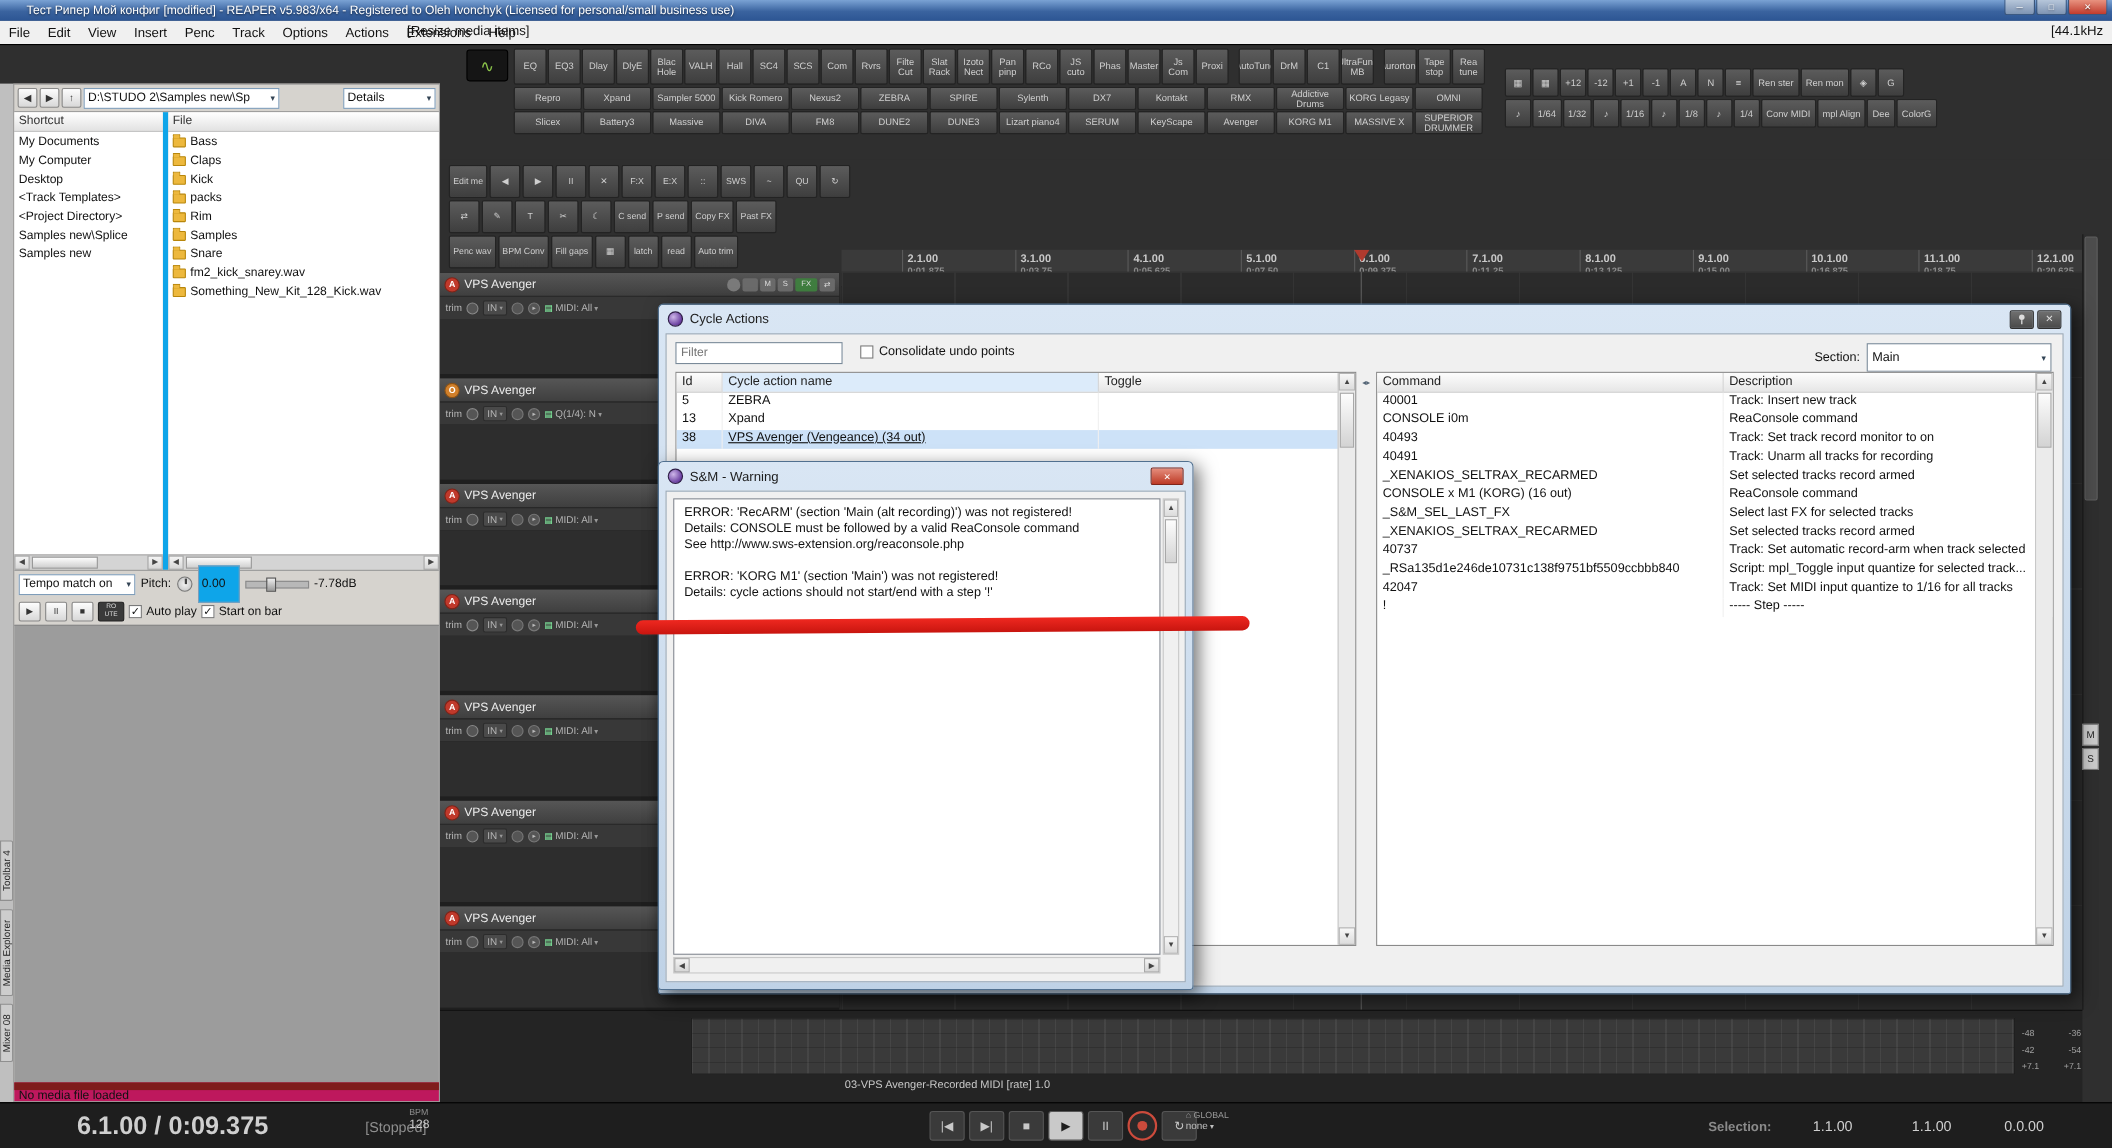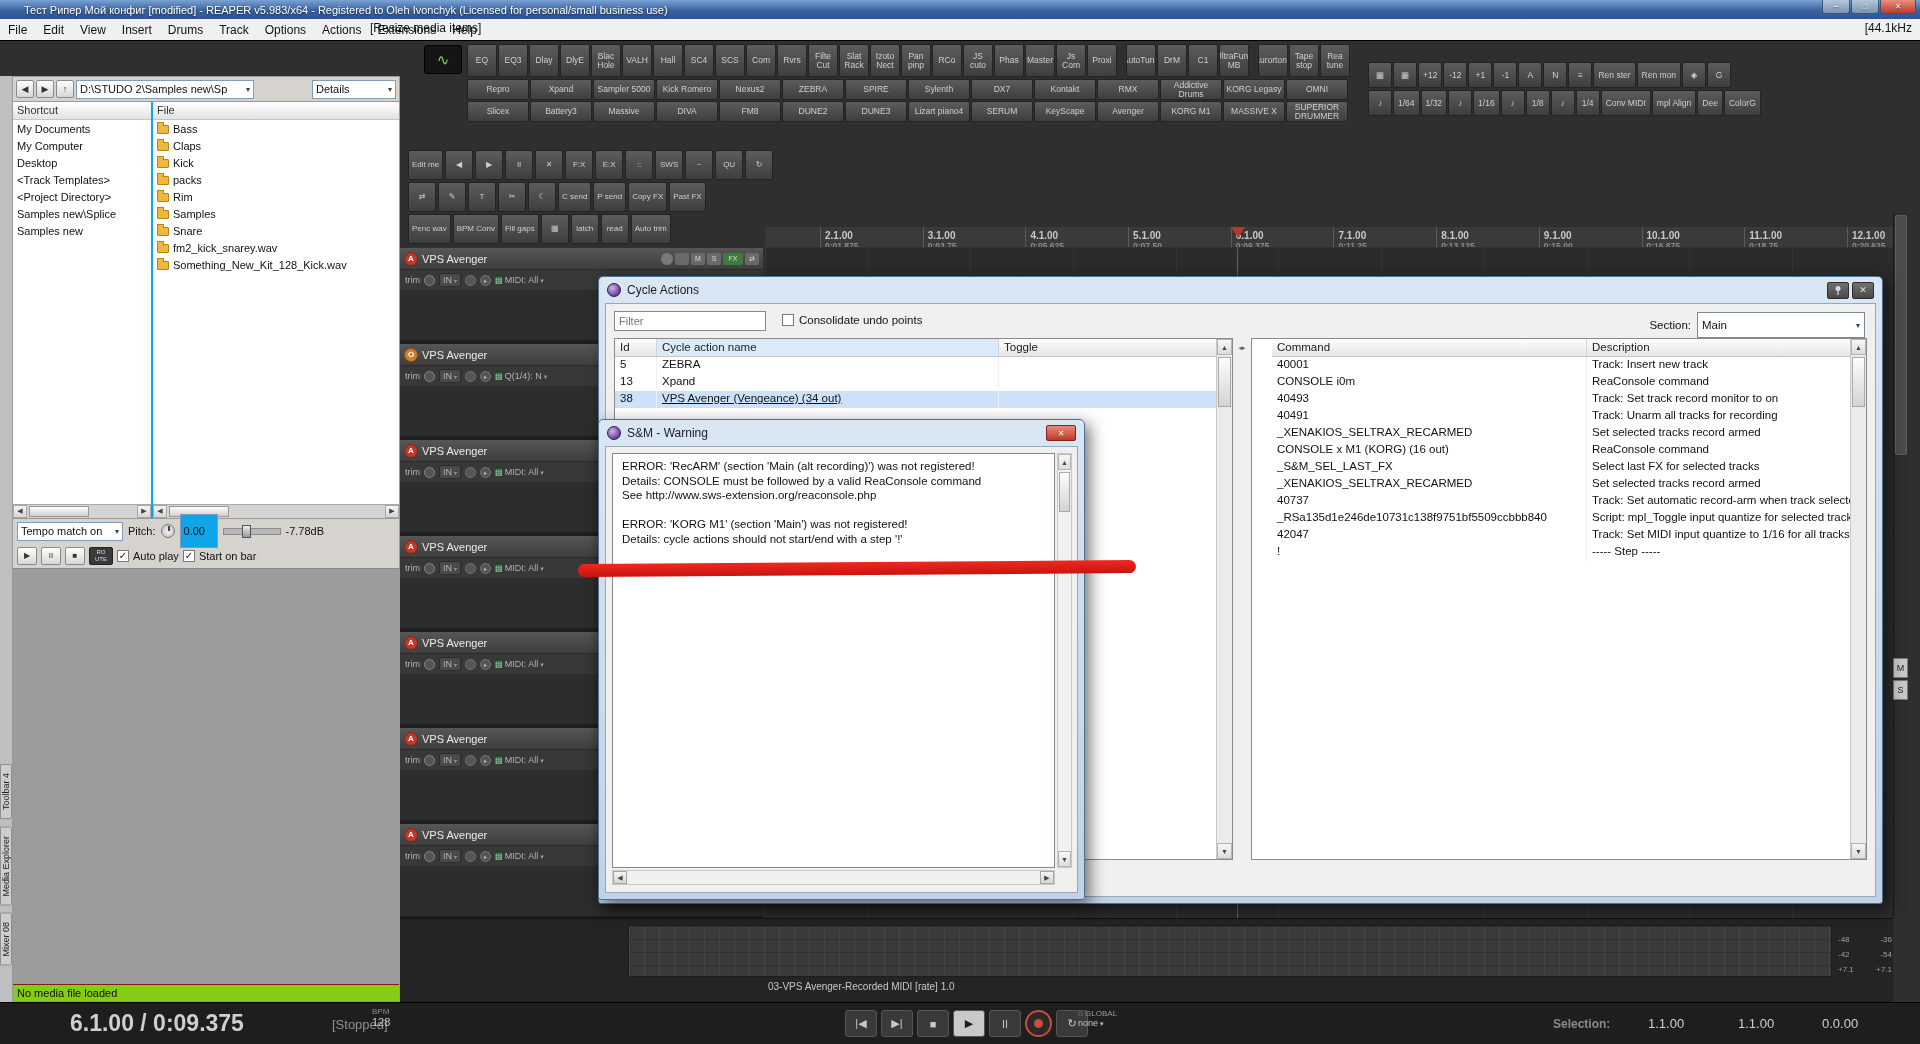--- a/index.html
+++ b/index.html
@@ -49,21 +49,21 @@
   .mx-nav { height:24px; display:flex; align-items:center; gap:2px; padding:2px 3px; }
   .nbtn { width:18px; height:18px; background:linear-gradient(#fdfdfd,#d8d8d8); border:1px solid #8a8a8a;
     border-radius:2px; font-size:9px; color:#333; display:flex; align-items:center; justify-content:center; flex:none; }
   .combo { height:19px; background:#fff; border:1px solid #7f9db9; display:flex; align-items:center;
     padding:0 3px; overflow:hidden; white-space:nowrap; }
   .combo::after { content:"▾"; margin-left:auto; font-size:8px; color:#345; padding-left:4px; }
   .mx-path { width:178px; }
   .mx-details { width:84px; margin-left:auto; }
   .mx-lists { display:flex; flex:1; min-height:0; border-top:1px solid #9a9a9a; }
   .pane { display:flex; flex-direction:column; min-width:0; }
-  .pane.shortcut { width:140px; border-right:2px solid #0ea5e9; }
+  .pane.shortcut { width:140px; border-right:5px solid #0ea5e9; }
   .pane.file { flex:1; }
   .pane-header { height:18px; background:linear-gradient(#ffffff,#e2e2e2); border-bottom:1px solid #c5c5c5;
     padding:2px 4px; font-size:11px; color:#333; }
   .pane-list { flex:1; background:#fff; overflow:hidden; }
   .pl-item { height:17px; display:flex; align-items:center; padding:0 4px; gap:4px; white-space:nowrap; }
   .hscroll { height:14px; background:#d4d4d4; border-top:1px solid #aaa; display:flex; align-items:center; }
   .hs-arrow { width:14px; height:13px; background:linear-gradient(#f4f4f4,#d6d6d6); border:1px solid #a8a8a8;
     font-size:7px; color:#444; display:flex; align-items:center; justify-content:center; flex:none; }
   .hs-thumb { width:60px; height:11px; margin-left:2px; background:linear-gradient(#fdfdfd,#cfcfcf); border:1px solid #999; }
   .icon-folder { width:12px; height:9px; background:#edb83d; border:1px solid #b8860b; border-radius:1px;
@@ -81,21 +81,21 @@
     background:linear-gradient(#eee,#999); border:1px solid #555; }
   .mx-trans { height:24px; display:flex; align-items:center; gap:4px; padding:0 4px; }
   .mbtn { width:20px; height:18px; flex:none; font-size:8px; }
   .dkbtn { width:24px; height:18px; background:#3a3a3a; border:1px solid #222; border-radius:2px;
     color:#ddd; font-size:6px; line-height:1.1; display:flex; align-items:center; justify-content:center;
     text-align:center; flex:none; }
   .cb { width:12px; height:12px; background:#fff; border:1px solid #7a7a7a; display:inline-flex;
     align-items:center; justify-content:center; font-size:10px; color:#111; flex:none; }
   .cb.on::after { content:"✓"; }
   .mx-preview { flex:1; background:#9c9c9c; border-top:1px solid #888; }
-  .mx-status { height:17px; background:#84cc16; border-top:1px solid #7f1d1d; display:flex; align-items:center; padding:0 4px; }
+  .mx-status { height:17px; background:#be185d; border-top:7px solid #7f1d1d; display:flex; align-items:center; padding:0 4px; }
 
   
   .ttrow { position:absolute; display:flex; gap:2px; }
   .ttbtn { min-width:28px; height:30px; padding:1px 3px; font-size:8px; flex:none; }
 
   
   .tcp { left:400px; top:248px; width:363px; height:670px; background:#1f1f1f; overflow:hidden; }
   .track { height:92px; margin-bottom:4px; }
   .trk-head { height:22px; background:linear-gradient(#565656,#3f3f3f); border-bottom:1px solid #2a2a2a;
     display:flex; align-items:center; gap:4px; padding:0 4px; }
@@ -192,21 +192,21 @@
   #cycle-dlg { left:598px; top:276px; width:1285px; height:628px; z-index:20; }
   .filter-input { position:absolute; left:8px; top:7px; width:152px; height:20px; border:1px solid #7a8a99;
     font-size:11px; padding:0 4px; font-family:"Liberation Sans",sans-serif; }
   .consol { position:absolute; left:176px; top:10px; display:flex; gap:5px; align-items:center; font-size:11.5px; }
   .section-wrap { position:absolute; right:10px; top:8px; display:flex; gap:6px; align-items:center; font-size:11.5px; }
   .section-combo { width:168px; height:20px; background:#fff; border:1px solid #7a8a99; display:flex;
     align-items:center; padding:12px 4px; }
   .section-combo::after { content:"▾"; margin-left:auto; font-size:8px; color:#345; }
   .acttable { position:absolute; top:34px; bottom:36px; background:#fff; border:1px solid #8a8a8a; overflow:hidden; }
   #lt { left:8px; width:619px; }
-  #rt { left:645px; right:8px;padding-left:20px; }
+  #rt { left:645px; right:8px; }
   .th { display:grid; height:18px; background:linear-gradient(#fdfdfd,#e6e6e6); border-bottom:1px solid #c8c8c8; }
   .th > div { padding:2px 5px; border-right:1px solid #d5d5d5; font-size:11.5px; color:#222;
     white-space:nowrap; overflow:hidden; }
   #lt .th, #lt .trow { grid-template-columns:42px 342px 1fr; }
   #rt .th, #rt .trow { grid-template-columns:315px 1fr; }
   #lt .th .hl { background:#dcebfa; }
   .trow { display:grid; height:17px; }
   .trow > div { padding:1px 5px; border-right:1px solid #f0f0f0; font-size:11.5px; white-space:nowrap; overflow:hidden; }
   .trow.sel { background:#cde2f8; }
   .trow.sel .lt-name { text-decoration:underline; }
@@ -242,21 +242,21 @@
     <div class="wb close">✕</div>
   </div>
 </div>
 
 <div class="abs menubar">
 
 <span class="menu-item">File</span>
     <span class="menu-item">Edit</span>
     <span class="menu-item">View</span>
     <span class="menu-item">Insert</span>
-    <span class="menu-item">Drums</span>
+    <span class="menu-item">Penc</span>
     <span class="menu-item">Track</span>
     <span class="menu-item">Options</span>
     <span class="menu-item">Actions</span>
     <span class="menu-item">Extensions</span>
     <span class="menu-item">Help</span>
   </div>
 <div class="abs" style="left:370px;top:21px;font-size:12px;color:#111;">[Resize media items]</div>
 <div class="abs" style="right:8px;top:21px;font-size:12px;color:#111;">[44.1kHz</div>
 
 <div class="abs toolzone"></div>

